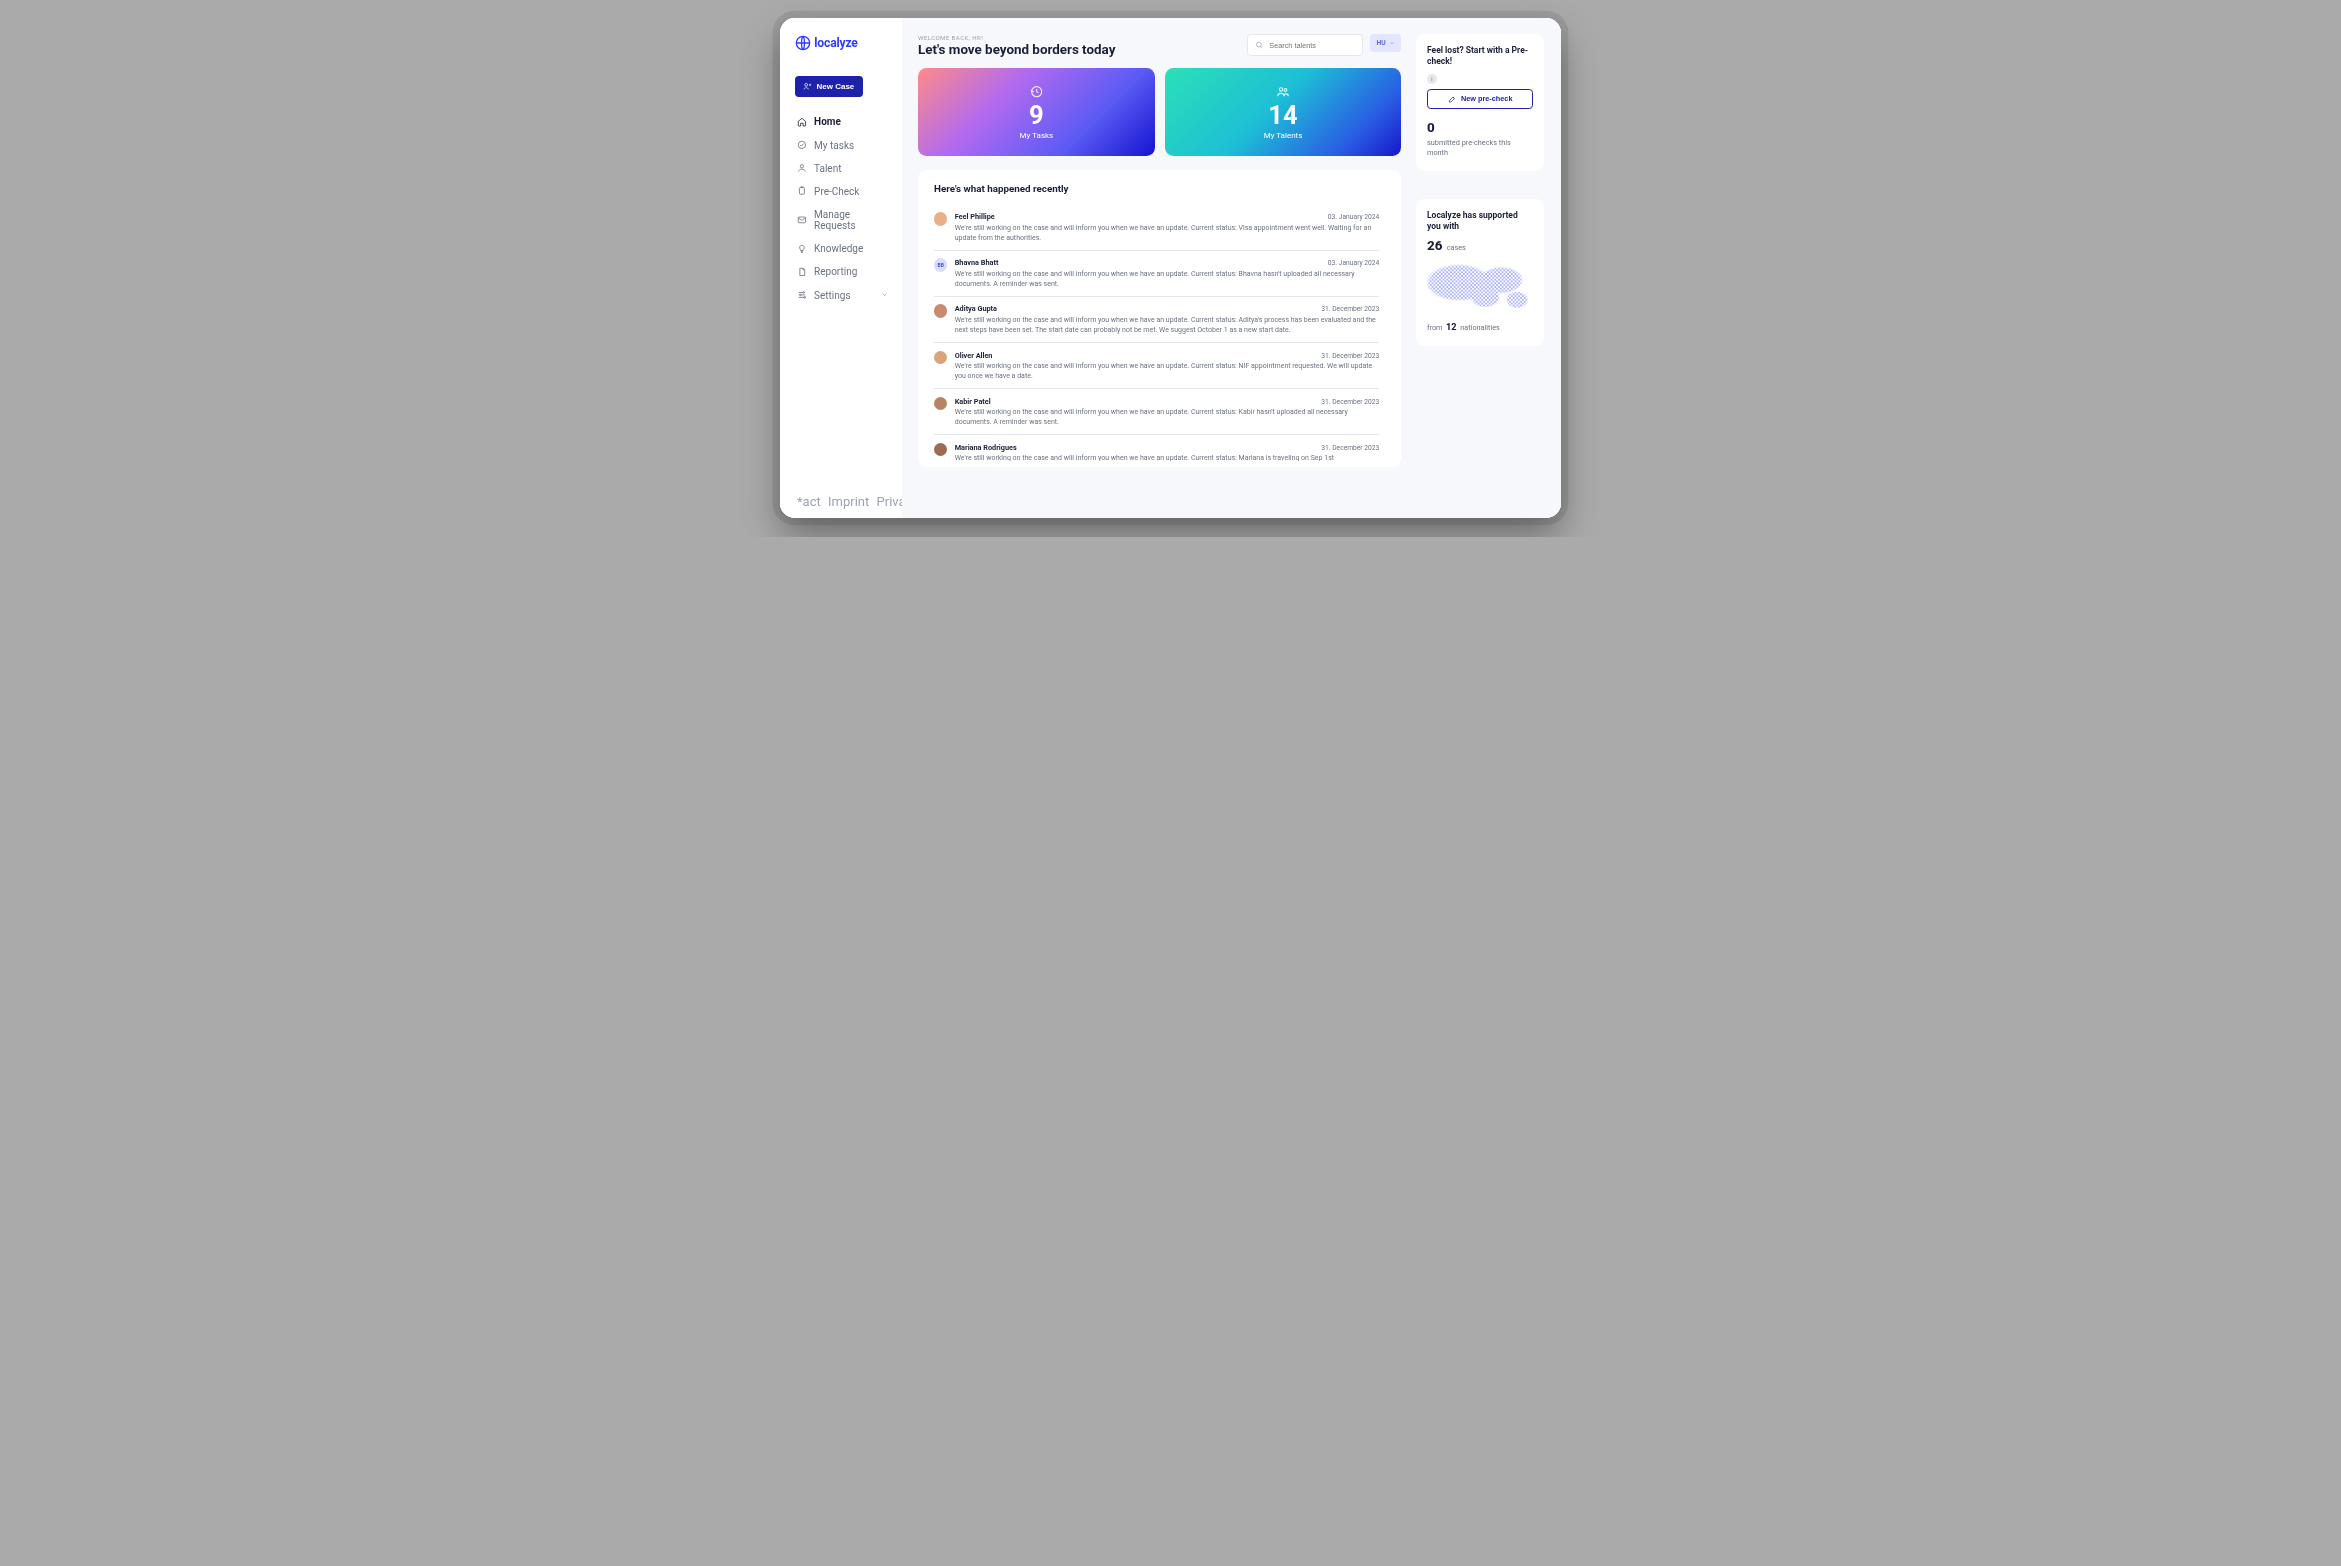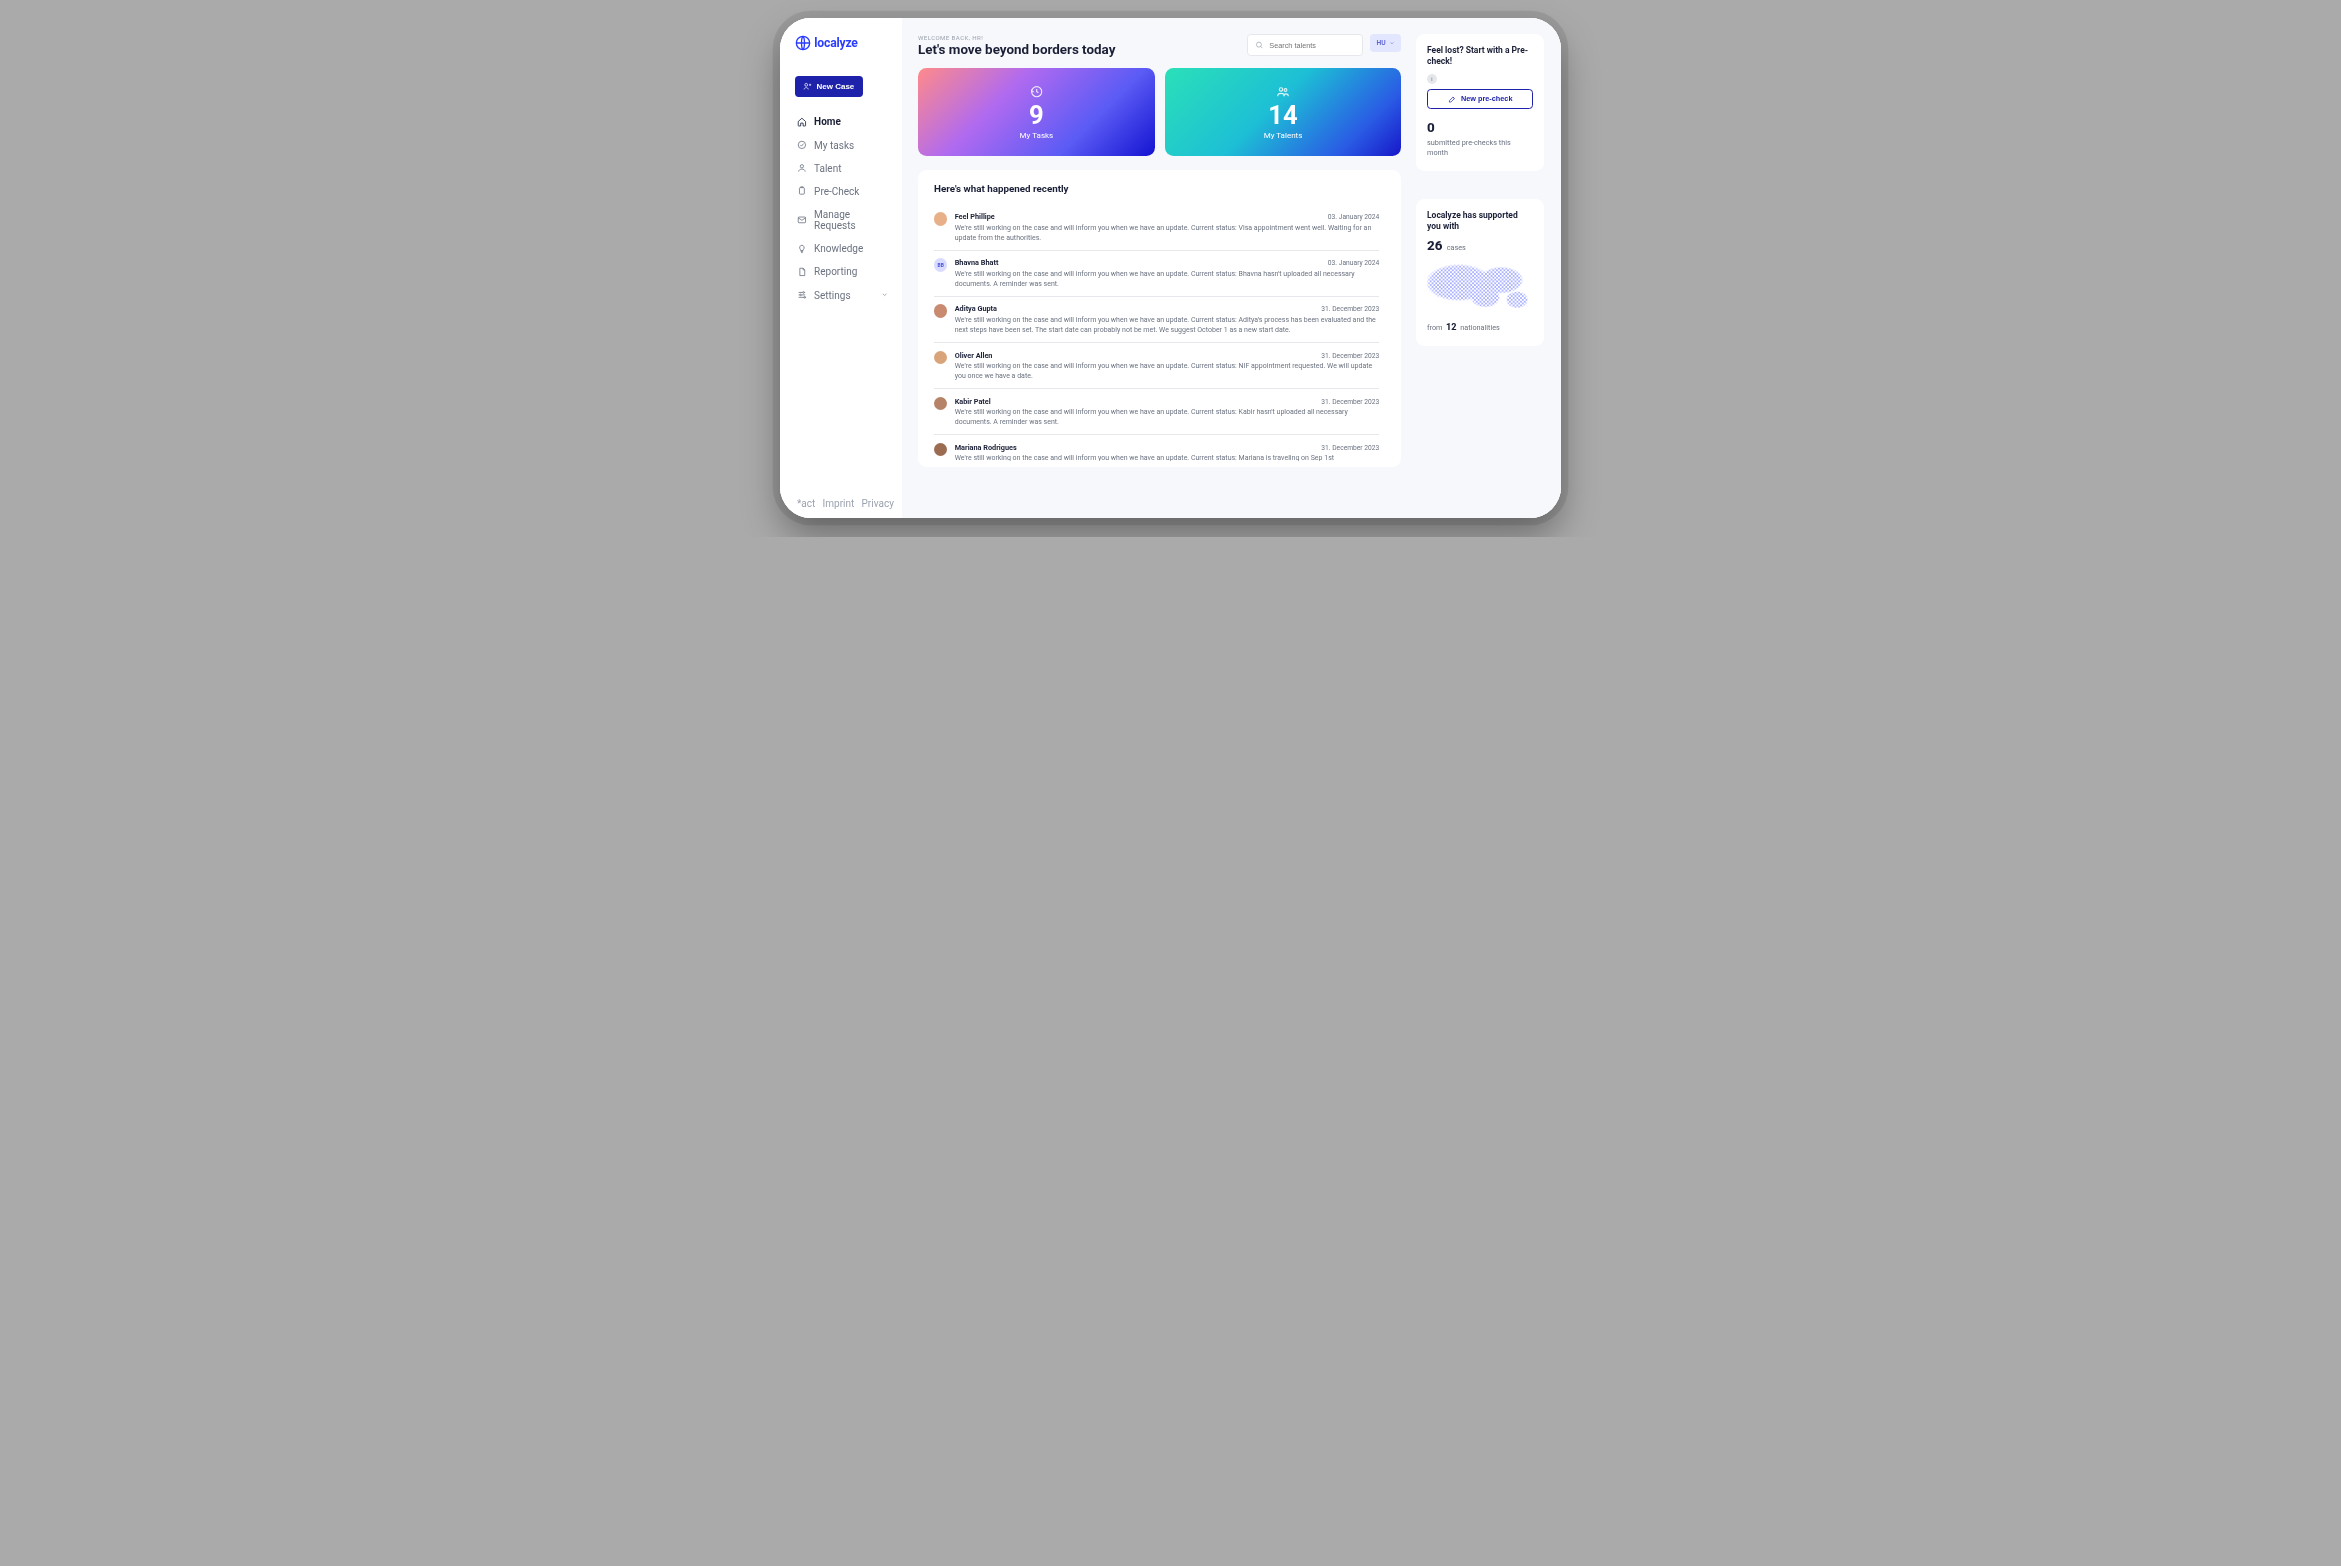--- a/index.html
+++ b/index.html
@@ -15,21 +15,21 @@
   }
   * { box-sizing: border-box; }
   body {
     margin: 0;
     font-family: -apple-system, BlinkMacSystemFont, "Segoe UI", Roboto, Helvetica, Arial, sans-serif;
     background: #aaa;
     padding: 18.3px;
   }
   .device-frame {
     background: #fff;
-    border-radius: 31px;
+    border-radius: 15px;
     box-shadow: 0 18.3px 37px rgba(0,0,0,.35), 0 0 0 7.3px rgba(50,50,50,.12);
     overflow: hidden;
     max-width: 781px;
     margin: 0 auto;
     position: relative;
   }
   .app {
     display: flex;
     background: #fff;
     min-height: 500px;
@@ -82,21 +82,21 @@
     cursor: pointer;
     border-radius: 3.7px;
   }
   .nav-item.active { color: var(--text-dark); font-weight: 700; }
   .nav-item svg { width: 9.8px; height: 9.8px; flex-shrink: 0; }
   .nav-item .chev { margin-left: auto; width: 7.3px; height: 7.3px; }
   .sidebar-footer {
     margin-top: auto;
     display: flex;
     gap: 7.3px;
-    font-size: 10px;
+    font-size: 13px;
     color: var(--text-light);
     padding-left: 2.4px;
   }
   .sidebar-footer span { cursor: pointer; }
 
   
   .main {
     flex: 1;
     background: var(--bg);
     padding: 16px 17px 18.3px 16px;

